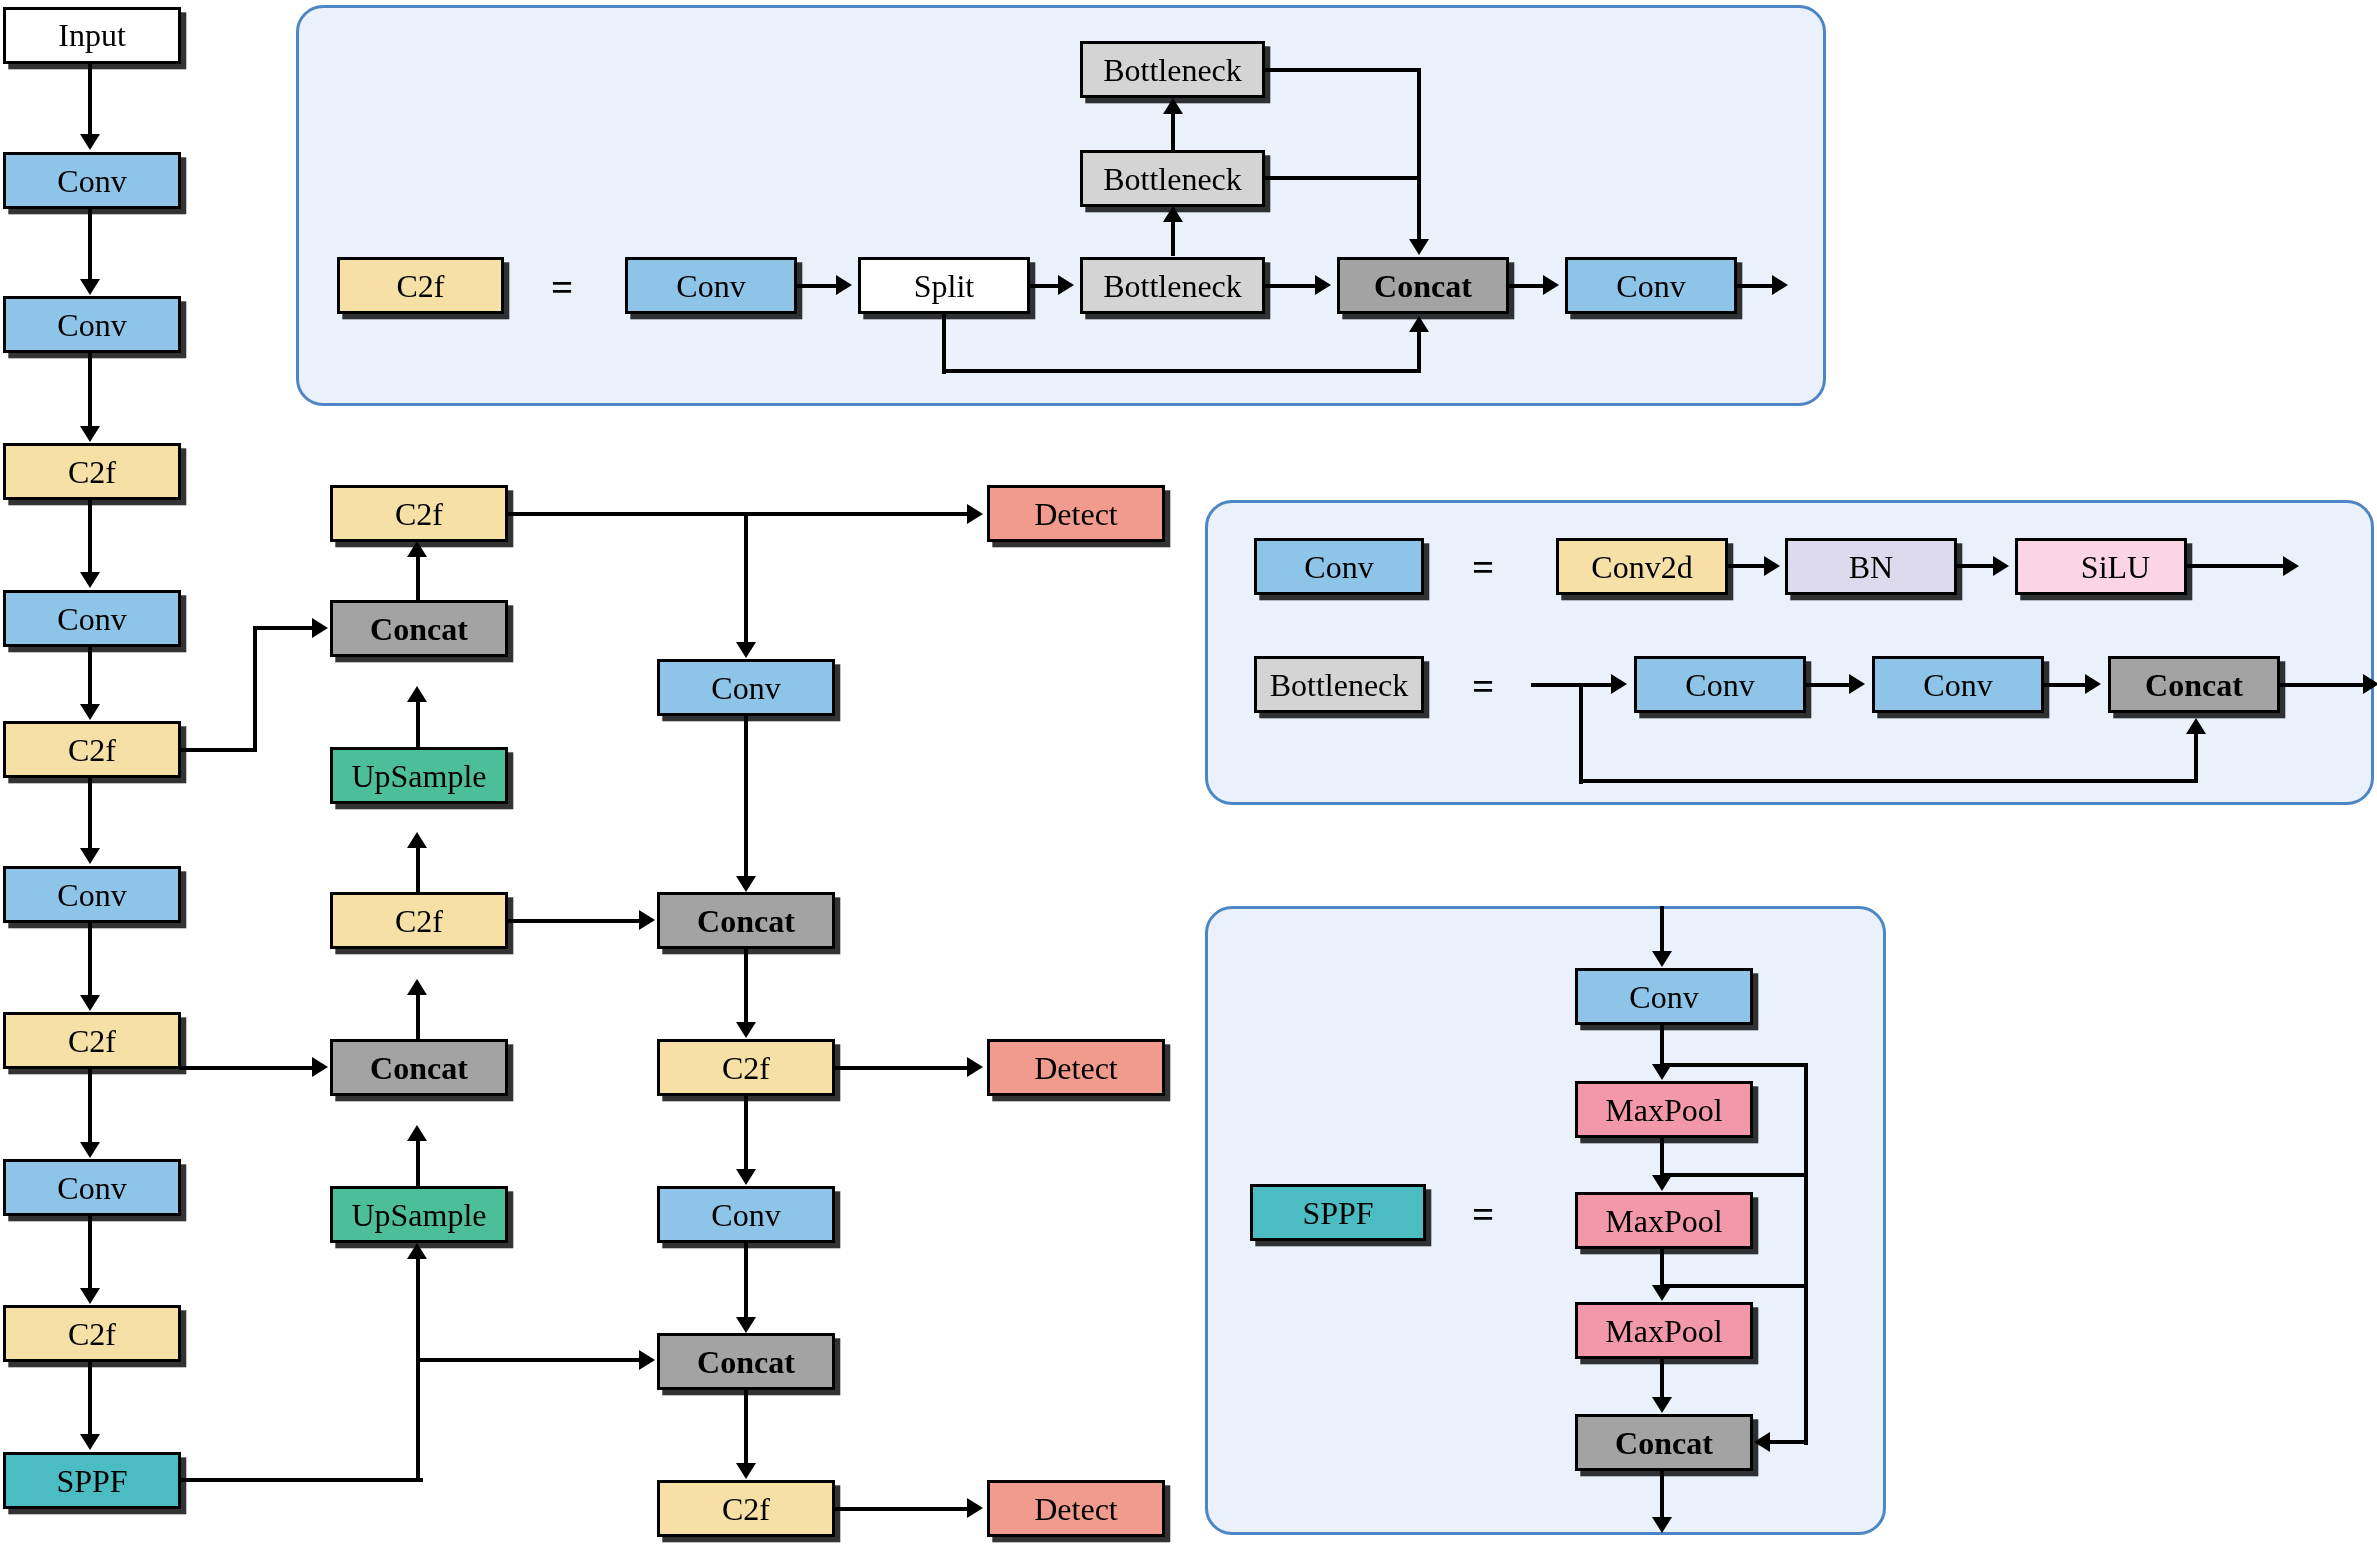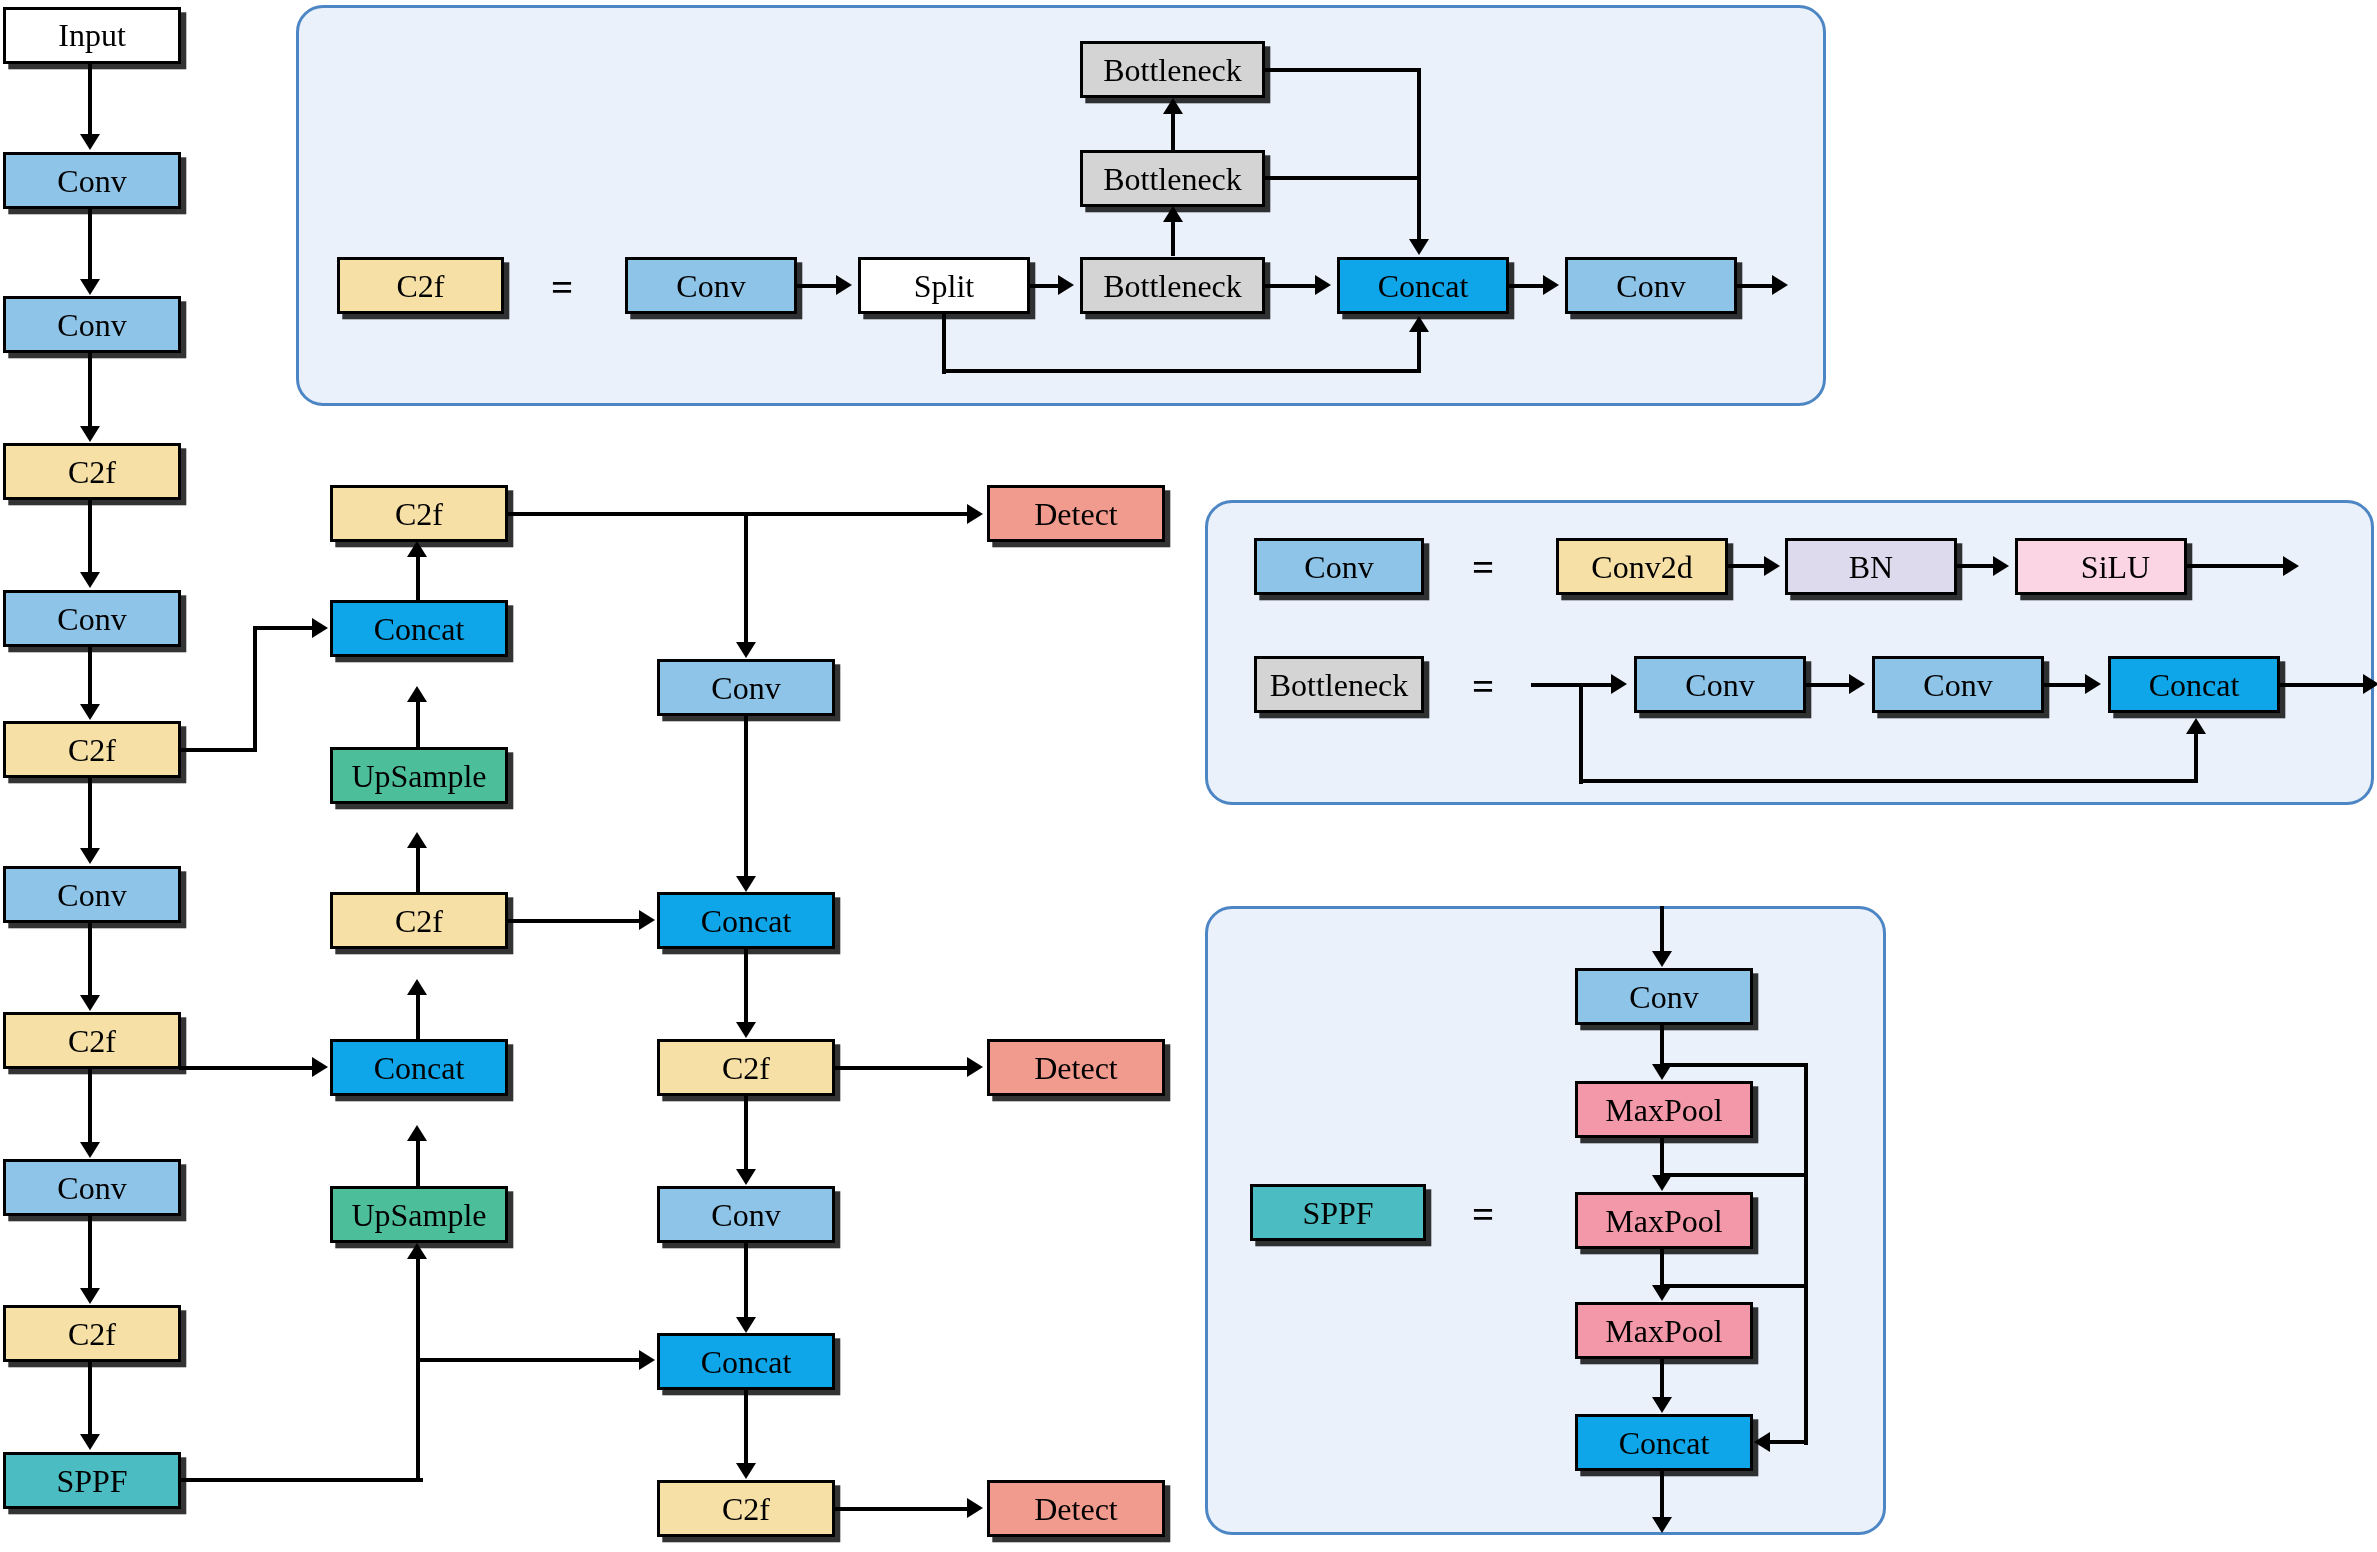--- a/index.html
+++ b/index.html
@@ -14,21 +14,21 @@
     position:absolute;box-sizing:border-box;
     border:3.6px solid #000;
     display:flex;align-items:center;justify-content:center;
     text-align:center;line-height:1;
     font-size:32px;color:#000;
     box-shadow:5.3px 5.3px 0 0 rgba(0,0,0,0.80);
   }
   .n-input{background:#ffffff;}
   .n-conv{background:#8ec4e8;}
   .n-c2f{background:#f6e0a6;}
-  .n-concat{background:#0ea5e9;}
+  .n-concat{background:#a3a3a3;font-weight:bold;}
   .n-detect{background:#f19b8e;}
   .n-sppf{background:#4cbcc3;}
   .n-ups{background:#4cbf9a;}
   .n-bott{background:#d4d4d4;}
   .n-split{background:#ffffff;text-align:right;}
   .n-bn{background:#dcdaec;}
   .n-silu{background:#fbd5e3;padding-left:29px;}
   .n-conv2d{background:#f6e0a6;}
   .n-maxpool{background:#f298a8;}
 

